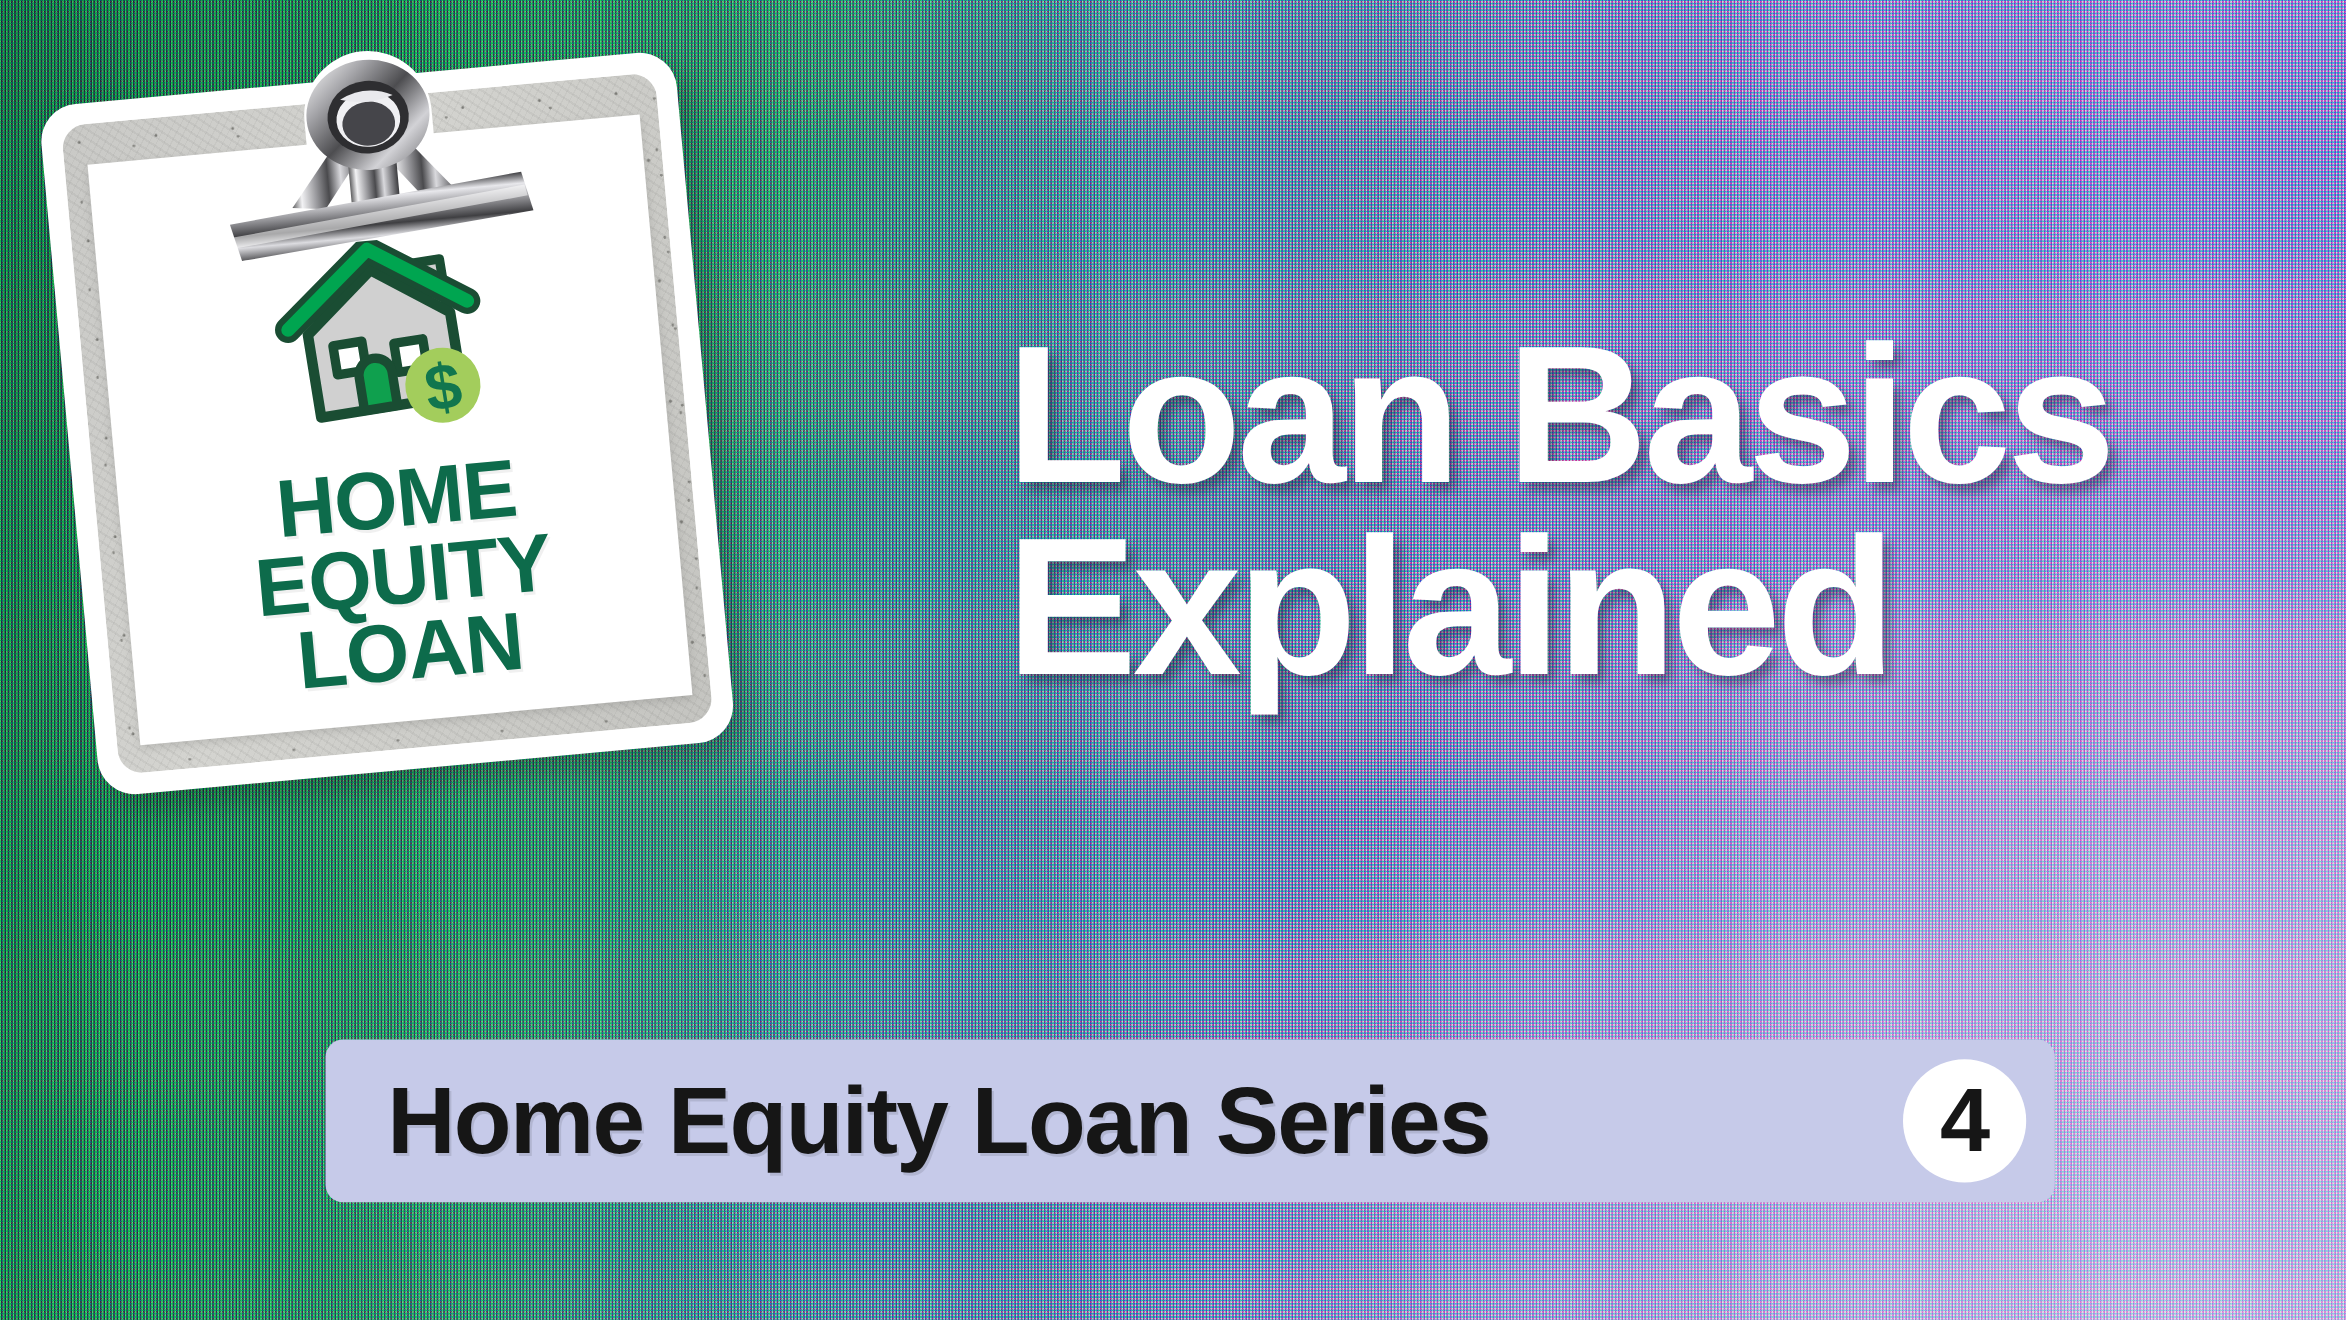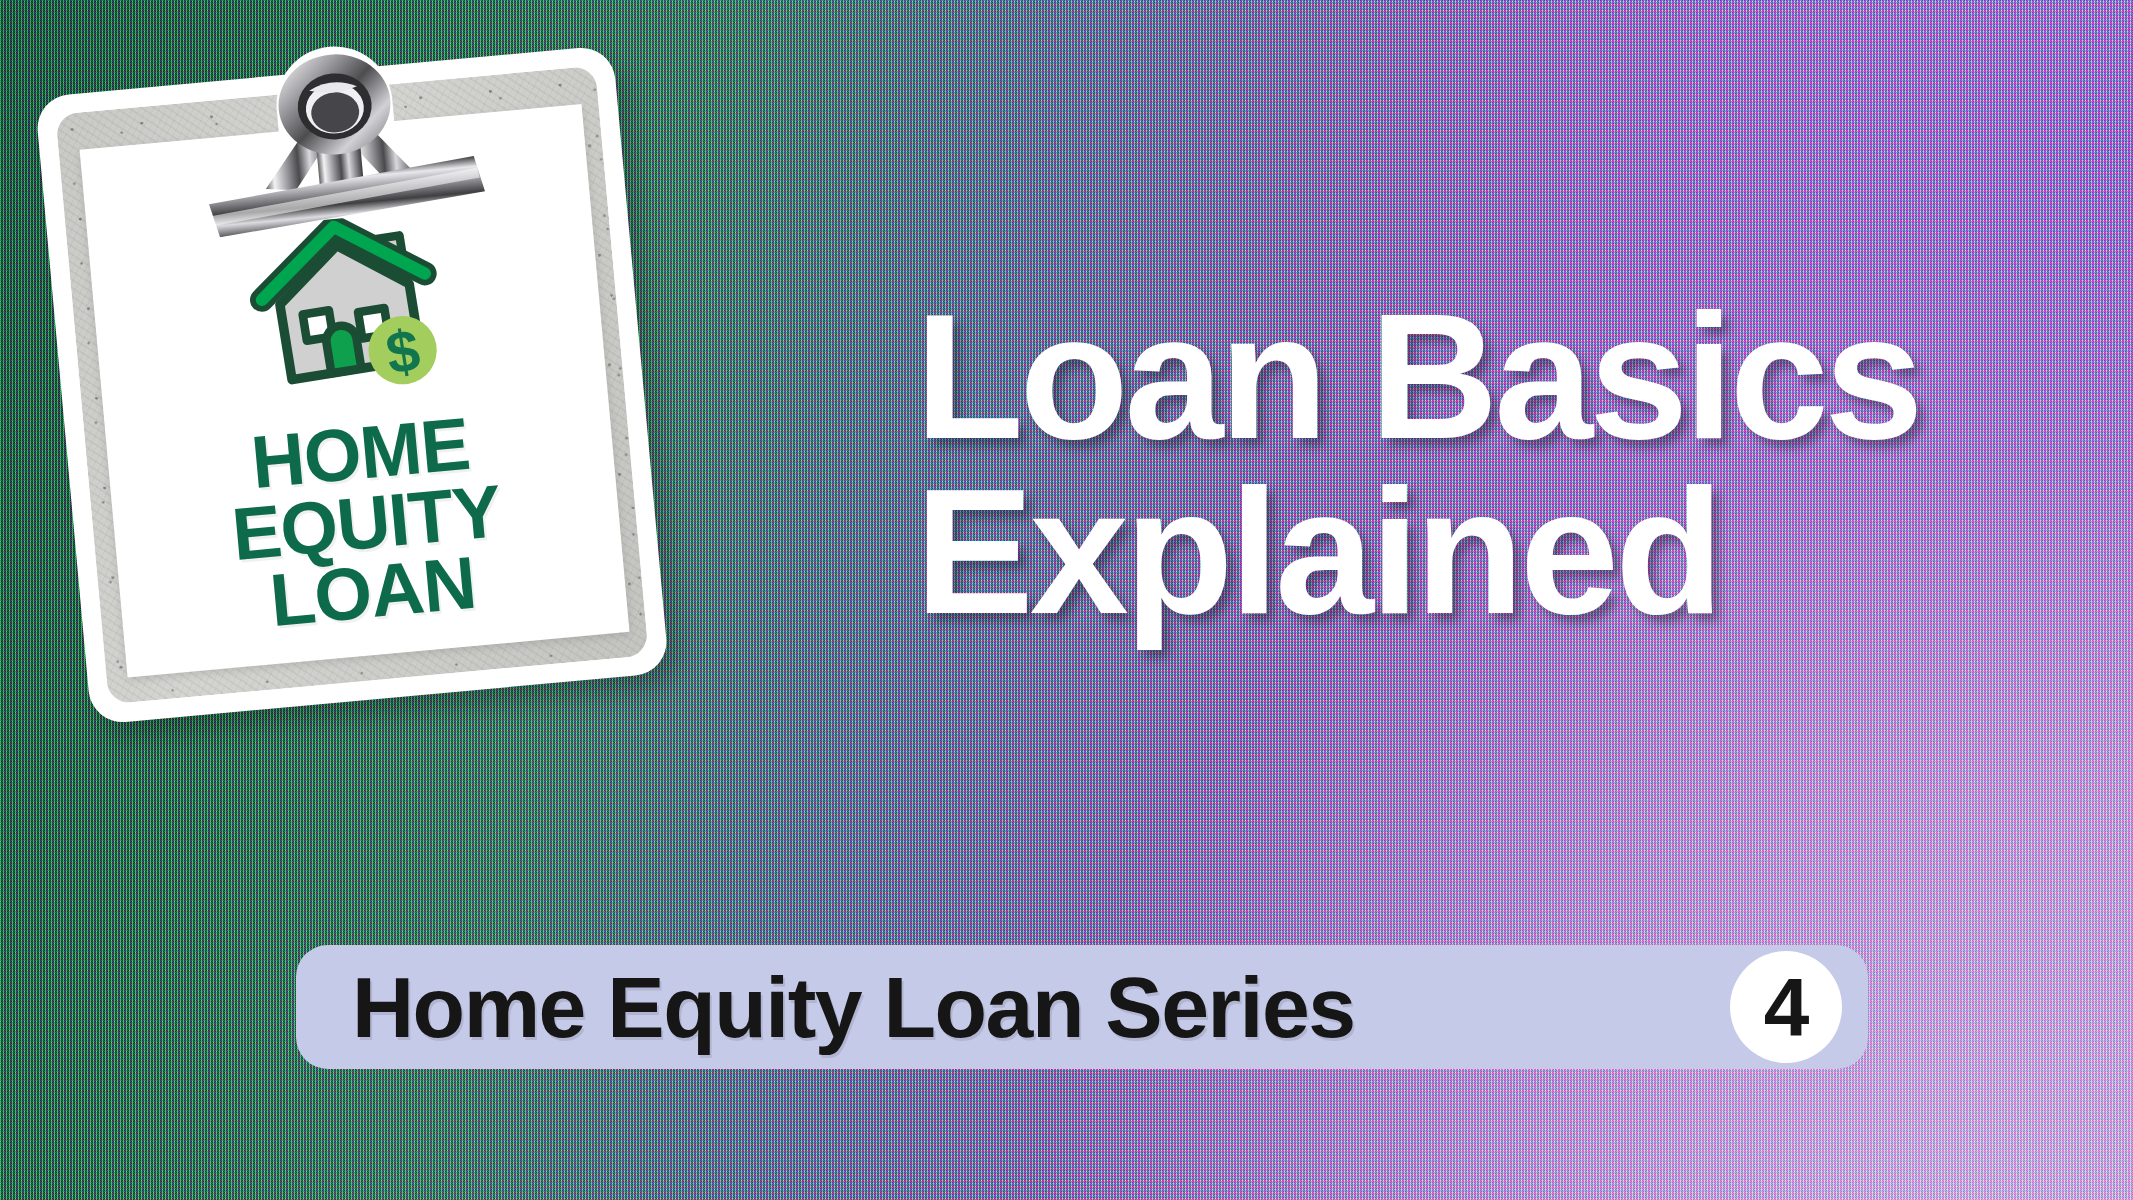--- a/index.html
+++ b/index.html
@@ -154,23 +154,23 @@
     white-space: nowrap;
   }
   .headline-line.l2 { margin-top: 5px; }
 
   
   #series-banner {
     position: absolute;
     left: 296px;
     top: 945px;
     width: 1572px;
-    height: 124px;
+    height: 148px;
     background: #c6cae9;
-    border-radius: 32px;
+    border-radius: 16px;
     display: flex;
     align-items: center;
     padding: 0 26px 0 56px;
     box-sizing: border-box;
   }
   .series-label {
     color: #161616;
     font-weight: bold;
     font-size: 86px;
     letter-spacing: -1.5px;

